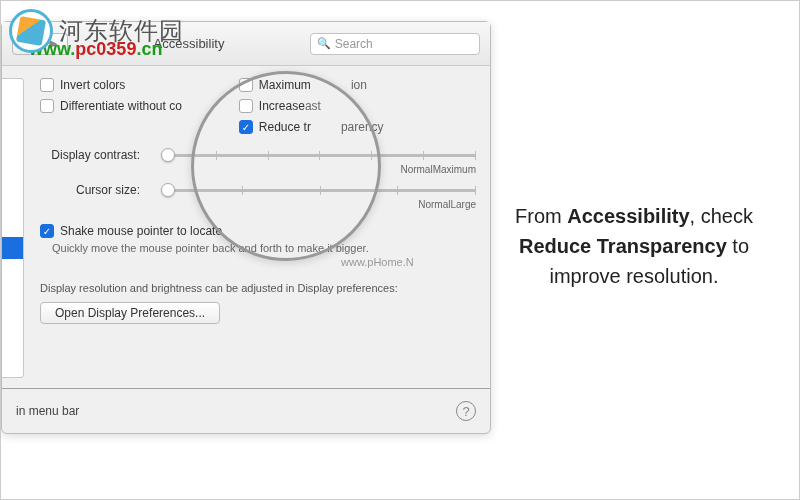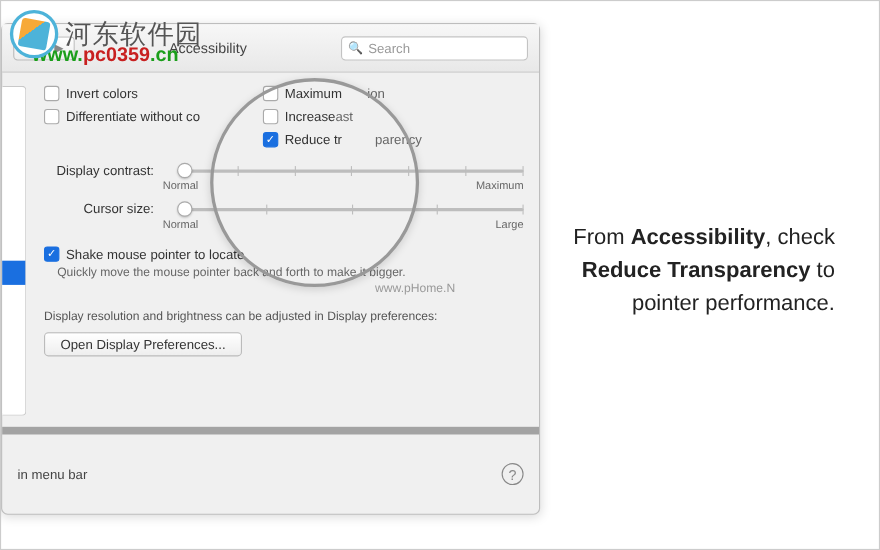--- a/index.html
+++ b/index.html
@@ -28,29 +28,29 @@
 .cb.checked{background:#1a6fe0;border-color:#1a6fe0}
 .two-col{display:flex;gap:57px;margin-bottom:10px}
 .col{display:flex;flex-direction:column;gap:3px}
 .slider-group{margin:8px 0}
 .slider-row{display:flex;align-items:center;gap:24px}
 .slider-label{width:100px;text-align:right;font-size:12px}
 .slider-track{flex:1;height:3px;background:#bdbdbd;border-radius:2px;position:relative}
 .slider-ticks{position:absolute;top:-3px;left:0;right:0;display:flex;justify-content:space-between}
 .tick{width:1px;height:9px;background:#bdbdbd}
 .slider-knob{position:absolute;top:-6px;width:14px;height:14px;border-radius:50%;background:#fff;border:1px solid #aaa;box-shadow:0 1px 2px rgba(0,0,0,.2)}
-.slider-marks{display:flex;justify-content:space-between;font-size:10px;color:#666;margin-left:108px;margin-top:2px}
+.slider-marks{display:flex;justify-content:flex-end;font-size:10px;color:#666;margin-left:108px;margin-top:2px}
 .shake-group{margin-top:14px}
 .shake-desc{font-size:11px;color:#666;margin-left:12px;margin-top:2px}
 .disp-note{font-size:11px;color:#555;margin-top:28px;margin-bottom:8px}
 .open-btn{display:inline-block;padding:3px 14px;border:1px solid #bbb;border-radius:4px;background:linear-gradient(#fff,#eee);font-size:12px;}
-.footer{border-top:7px solid #a3a3a3;padding:26px 14px;display:flex;align-items:center;justify-content:space-between;font-size:12px;color:#444}
+.footer{border-top:1px solid #a3a3a3;padding:12px 14px;display:flex;align-items:center;justify-content:space-between;font-size:12px;color:#444}
 .help-icon{width:20px;height:20px;border:1.5px solid #888;border-radius:50%;display:flex;align-items:center;justify-content:center;color:#888;font-size:13px}
 .magnifier{position:absolute;top:70px;left:190px;width:190px;height:190px;border:3px solid #999;border-radius:50%;z-index:15;pointer-events:none;box-shadow:0 2px 8px rgba(0,0,0,.15)}
-.caption{position:absolute;right:40px;top:200px;width:250px;text-align:right;font-size:20px;line-height:1.5;color:#222}
+.caption{position:absolute;right:40px;top:200px;width:250px;text-align:center;font-size:20px;line-height:1.5;color:#222}
 .caption b{font-weight:700}
 .wm-center{position:absolute;left:340px;top:255px;font-size:11px;color:#999;z-index:16}
 </style>
 </head>
 <body>
 
 <div class="watermark-logo">
   <div class="logo-circle">
       <div class="logo-inner"></div>
     </div>
@@ -86,21 +86,21 @@
             </div>
           <div class="checkrow">
               <div class="cb"></div>
               <span>Differentiate without co</span>
             </div>
         </div>
         <div class="col">
           <div class="checkrow">
               <div class="cb"></div>
               <span>Maximum</span>
-              <span style="margin-left:23px;color:#666">ion</span>
+              <span style="margin-left:40px;color:#666">ion</span>
             </div>
           <div class="checkrow">
               <div class="cb"></div>
               <span>Increase</span>
               <span style="color:#666">ast</span>
             </div>
           <div class="checkrow">
               <div class="cb checked">✓</div>
               <span>Reduce tr</span>
               <span style="margin-left:30px;color:#666">parency</span>
@@ -168,14 +168,14 @@
     <div class="help-icon">?</div>
   </div>
 </div>
 
 <div class="magnifier"></div>
 <div class="wm-center">www.pHome.N</div>
 
 <div class="caption">
   <span>From </span><b>Accessibility</b><span>, check</span><br>
   <b>Reduce Transparency</b><span> to</span><br>
-  <span>pointer performance.</span>
+  <span>improve resolution.</span>
 </div>
 
 </body></html>

